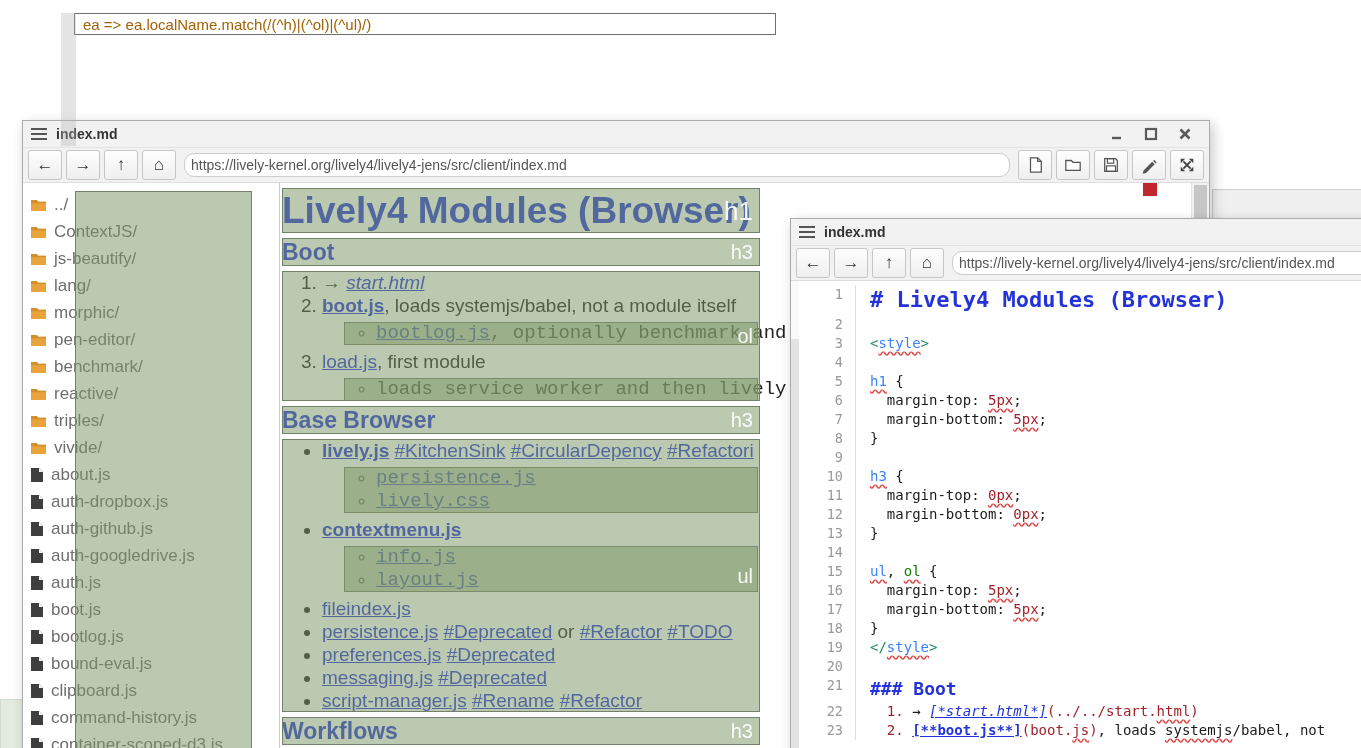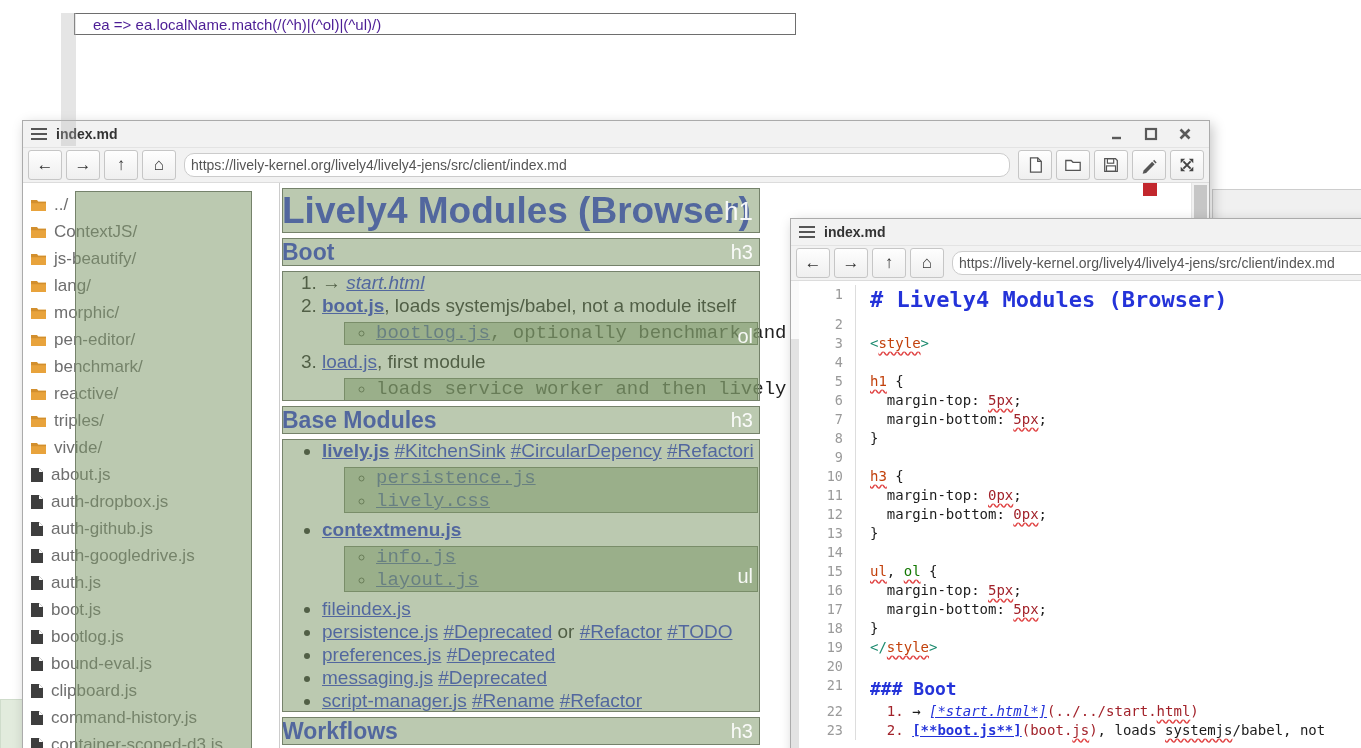--- a/index.html
+++ b/index.html
@@ -1,21 +1,21 @@
 <!DOCTYPE html>
 <html><head>
 <meta charset="utf-8">
 <style>
   html,body{margin:0;padding:0;background:#fff;}
   #page{position:relative;width:1361px;height:748px;overflow:hidden;background:#fff;
         font-family:"Liberation Sans",sans-serif;}
 
   
   .probe-input{position:absolute;left:74px;top:13px;width:684px;height:20px;border:1px solid #6e6e6e;
-    font:15px "Liberation Sans",sans-serif;padding:0 18px;color:#4c1d95;background:#fff;z-index:5;}
+    font:15px "Liberation Sans",sans-serif;padding:0 8px;color:#a16207;background:#fff;z-index:5;}
   .probe-strip{position:absolute;left:61px;top:13px;width:15px;height:133px;
     background:rgba(180,180,180,0.35);z-index:40;pointer-events:none;}
 
   
   .bg-strip-tr{position:absolute;left:1212px;top:189px;width:149px;height:29px;background:#f0f0f0;
     border-top:1px solid #cdcdcd;border-left:1px solid #cdcdcd;z-index:1;}
   .bg-box-bl{position:absolute;left:0;top:699px;width:30px;height:49px;background:#e2ebdd;
     border:1px solid #cfdccb;z-index:1;}
 
   
@@ -75,21 +75,21 @@
   .code-rail .rail-thumb{position:absolute;top:0;left:0;right:0;height:58px;background:#fafafa;}
   .code-area{flex:1;overflow:hidden;padding-top:4px;font-family:"DejaVu Sans Mono",monospace;font-size:14px;min-width:0;}
   .crow{display:flex;align-items:flex-start;}
   .cnum{width:44px;flex:none;text-align:right;padding-right:12px;color:#9a9a9a;
     border-right:1px solid #ddd;align-self:stretch;line-height:19px;font-size:13.5px;}
   .ccode{padding-left:14px;white-space:pre;line-height:19px;color:#1c1c1c;}
   .crow.h1row .ccode{font-size:22px;line-height:30px;font-weight:700;}
   .crow.h3row .ccode{font-size:18px;line-height:26px;font-weight:700;}
   .tk-h1,.tk-h3{color:#2433d9;font-weight:700;}
   .tk-br{color:#1b8a6e;}
-  .tk-tag{color:#c2410c;text-align:right;}
+  .tk-tag{color:#3b82f6;text-align:right;}
   .tk-grn{color:#117700;}
   .tk-val{color:#a2222a;}
   .tk-pl{color:#1c1c1c;}
   .tk-num{color:#a2222a;}
   .tk-lk{color:#2433d9;text-decoration:underline;}
   .tk-i{font-style:italic;} .tk-b{font-weight:700;}
   .tk-sq{text-decoration-line:underline;text-decoration-style:wavy;text-decoration-color:#e04343;text-underline-offset:3px;}
 </style>
 </head>
 <body>
@@ -338,21 +338,21 @@
                 <div class="ov ov-n"></div>
               </ul></li>
             <li><span class="seg-link">load.js</span><span>, first module</span><ul class="md-sub">
                 <li><span>loads service worker and then lively.js</span></li>
                 <div class="ov ov-n"></div>
               </ul></li>
             <div class="ov ov-w">
               <span class="ov-label">ol</span>
             </div>
           </ol>
-          <div class="md-h3"><span>Base Modules</span><div class="ov ov-w">
+          <div class="md-h3"><span>Base Browser</span><div class="ov ov-w">
               <span class="ov-label">h3</span>
             </div></div>
           <ul class="md-list">
             <li><span class="seg-link-bold">lively.js</span><span> </span><span class="seg-link">#KitchenSink</span><span> </span><span class="seg-link">#CircularDepency</span><span> </span><span class="seg-link">#Refactori</span><ul class="md-sub">
                 <li><span class="seg-link">persistence.js</span></li>
                 <li><span class="seg-link">lively.css</span></li>
                 <div class="ov ov-n"></div>
               </ul></li>
             <li><span class="seg-link-bold">contextmenu.js</span><ul class="md-sub">
                 <li><span class="seg-link">info.js</span></li>

